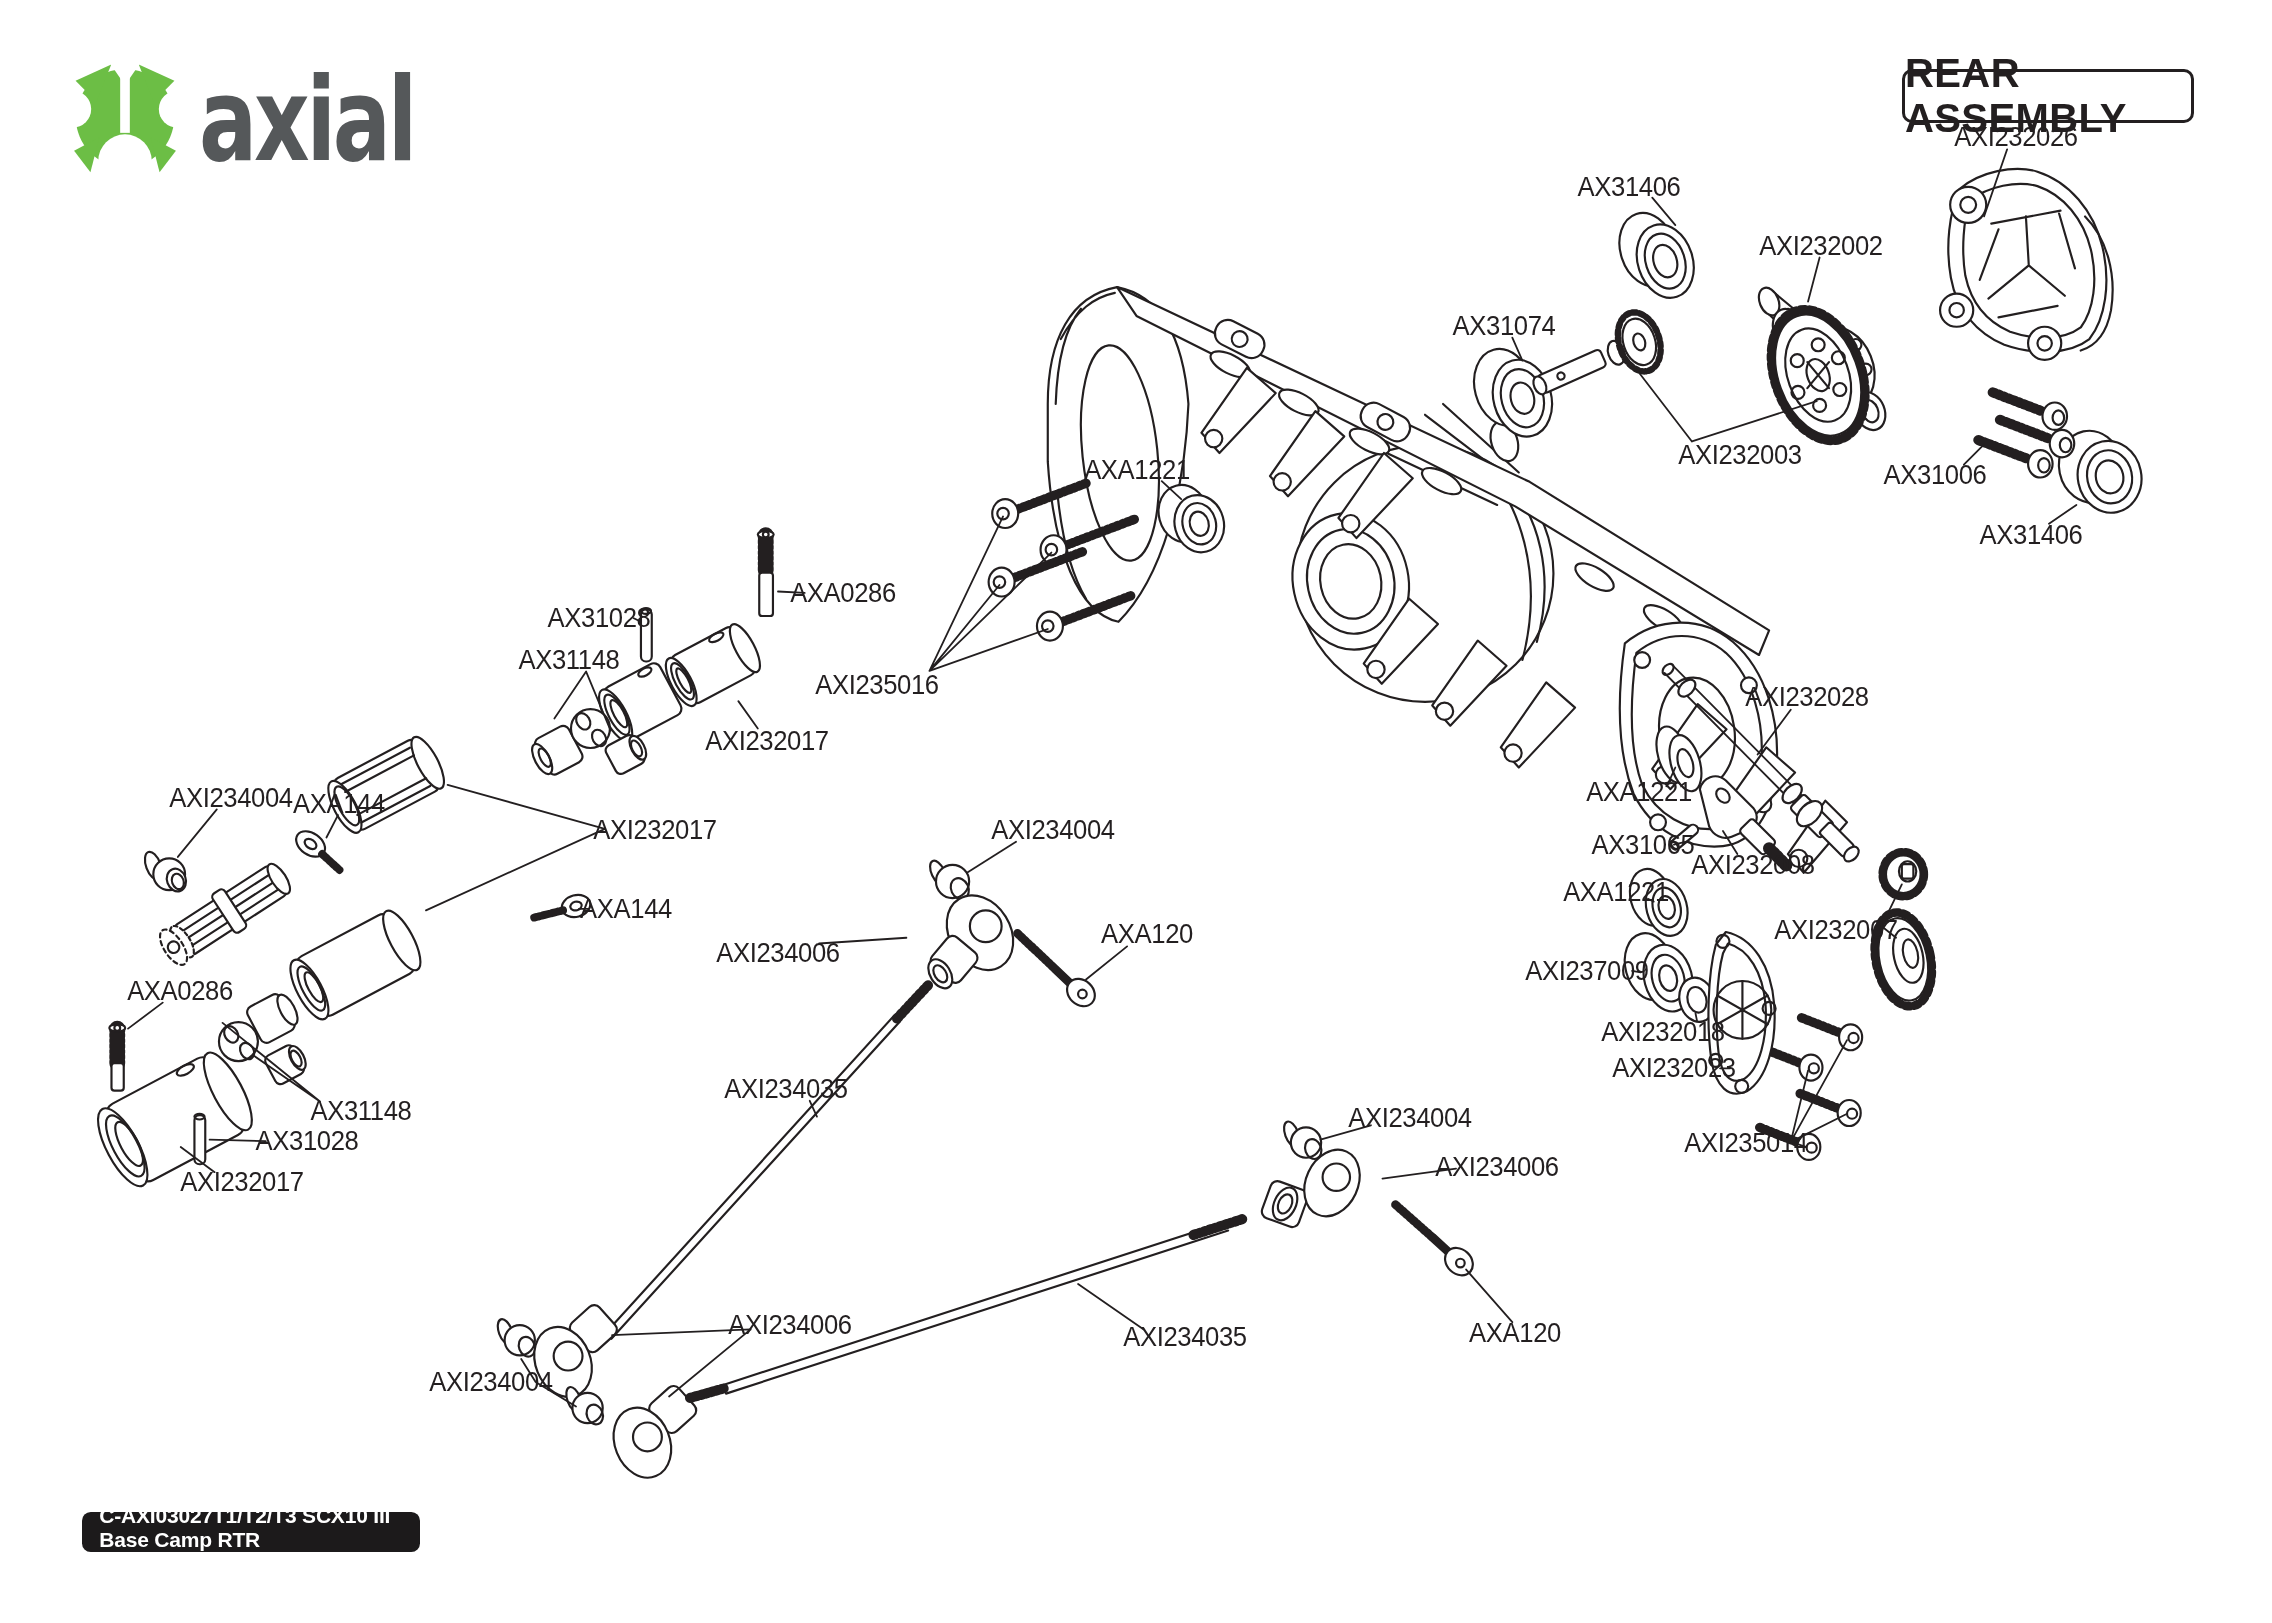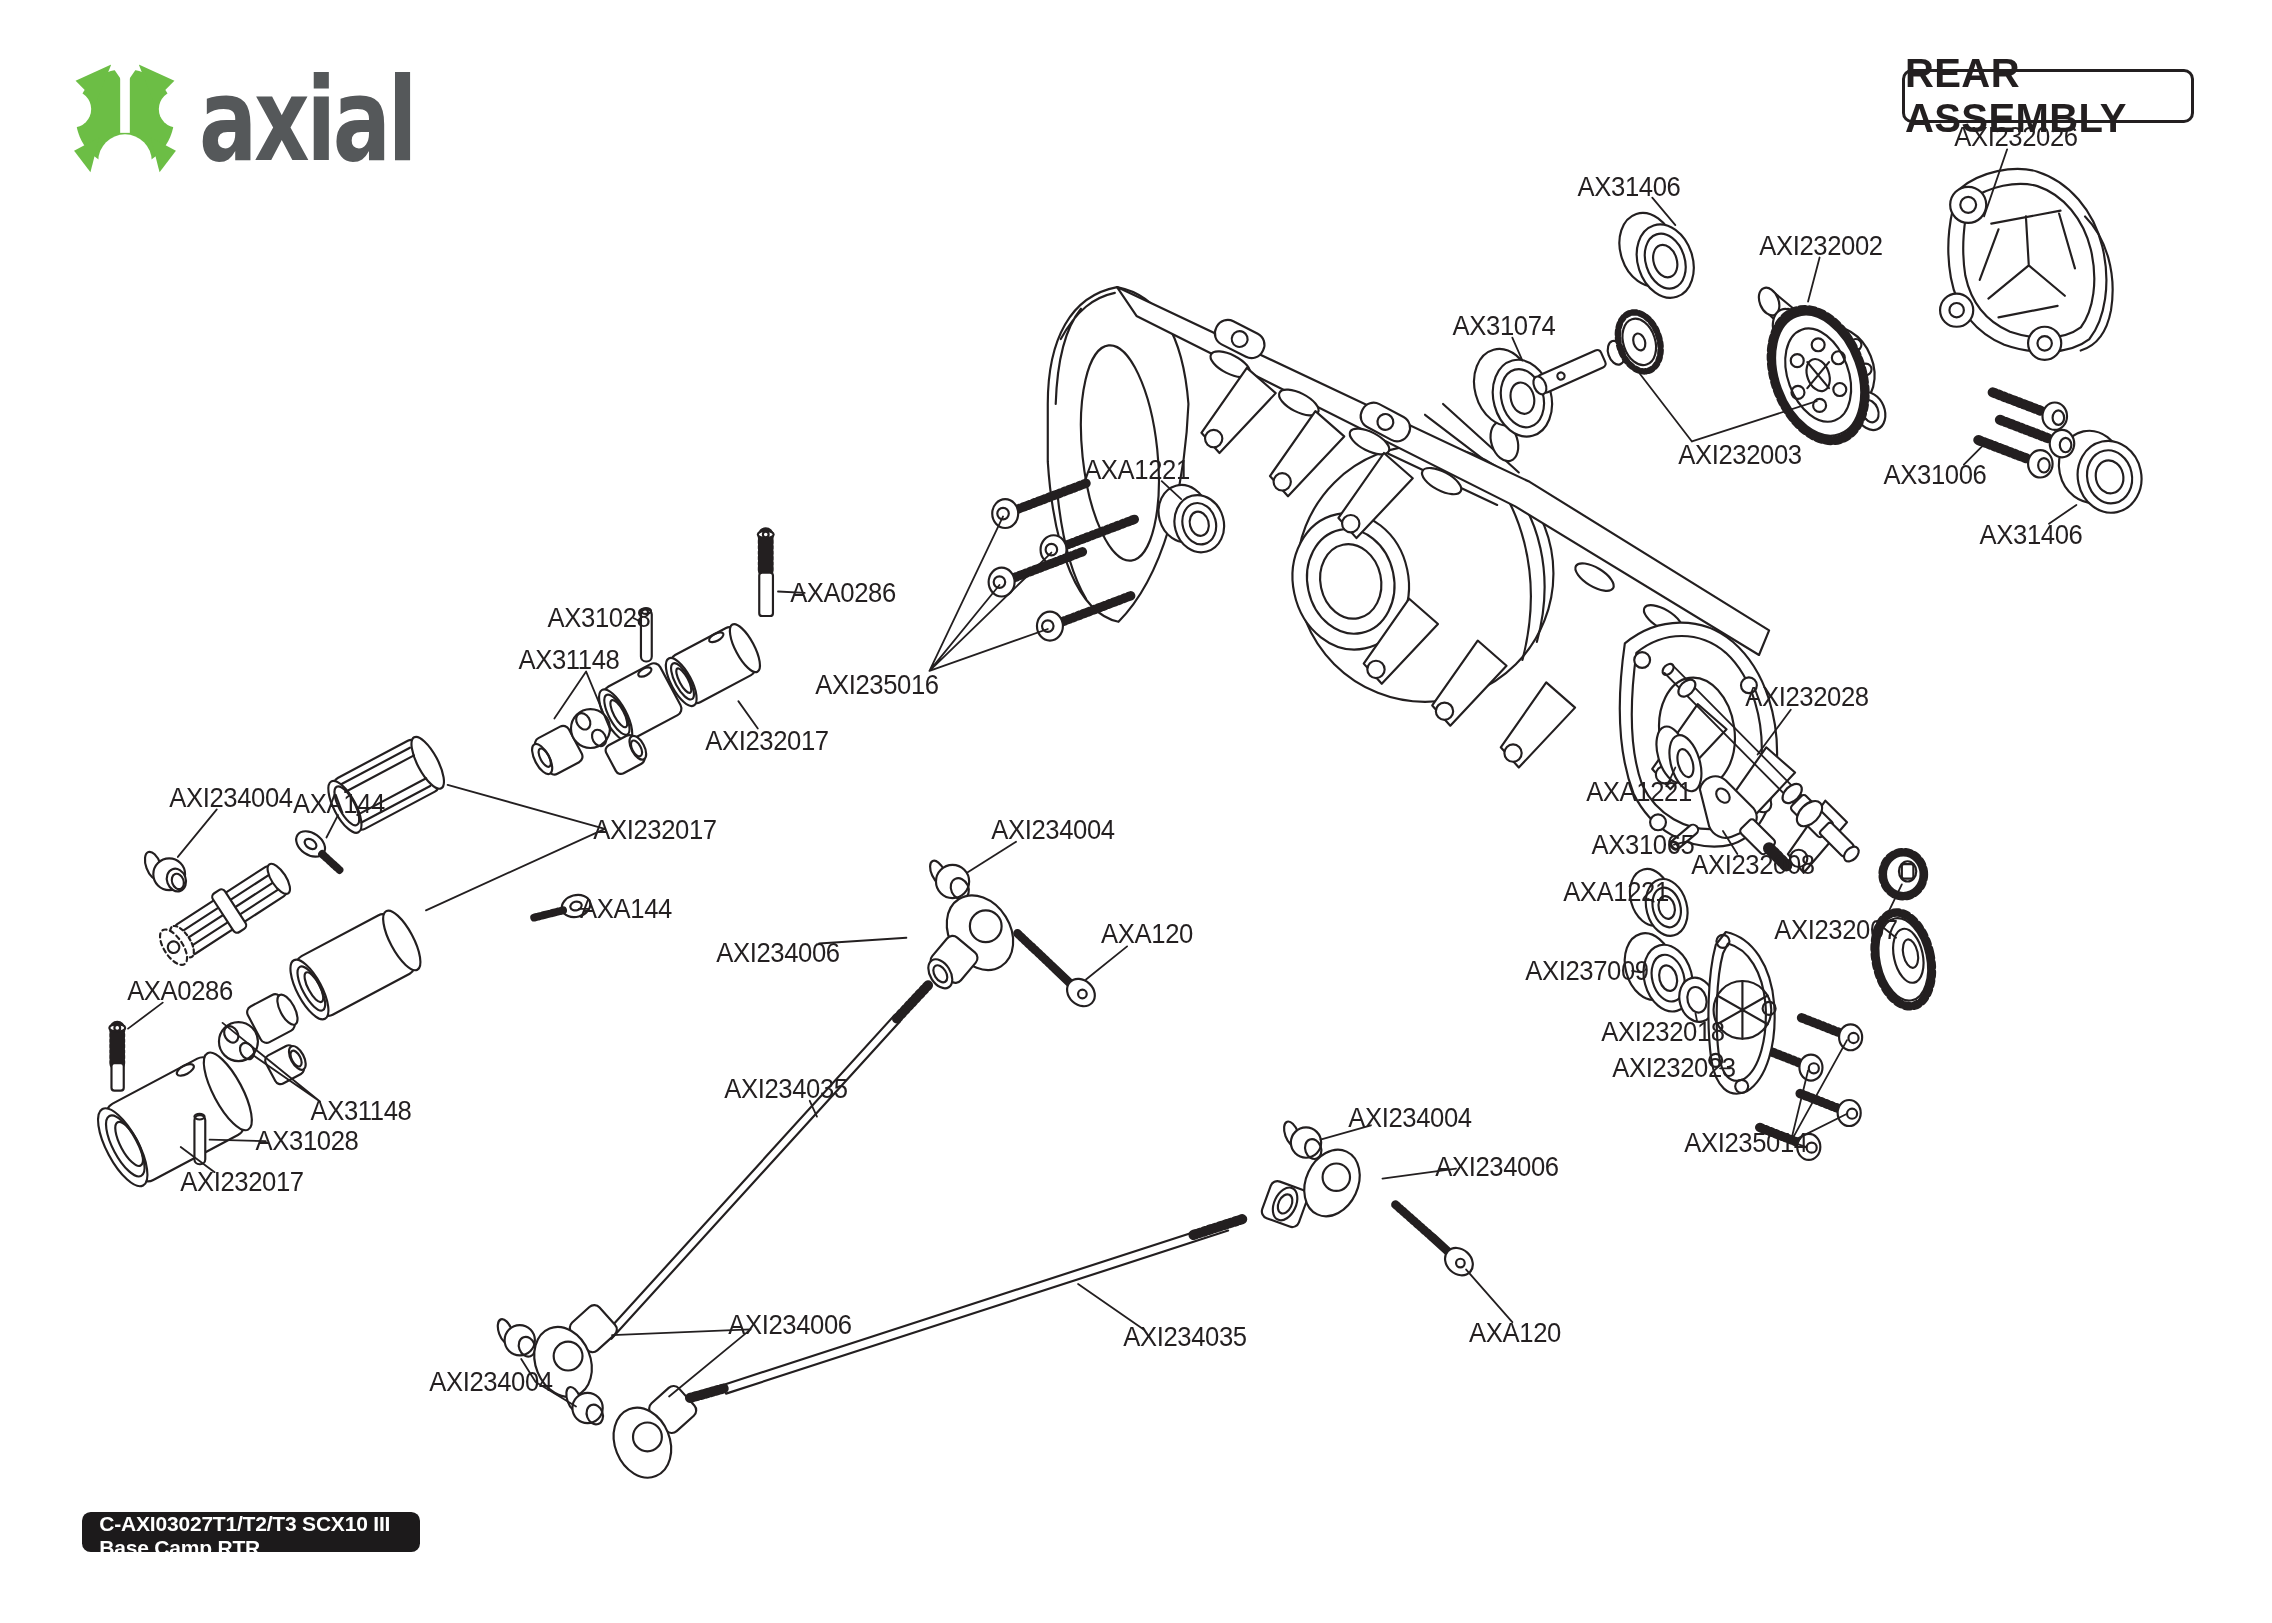--- a/index.html
+++ b/index.html
@@ -4,21 +4,21 @@
 <style>
   html,body{margin:0;padding:0;background:#fff;}
   #stage{position:relative;width:2273px;height:1623px;background:#fff;overflow:hidden;
          font-family:"Liberation Sans",sans-serif;color:#231F20;}
   .part-label{position:absolute;transform:translate(-50%,-50%) scaleX(.95);
     font-size:27px;letter-spacing:-0.4px;white-space:nowrap;color:#231F20;}
   #title-box{position:absolute;left:1902px;top:69px;width:286px;height:48px;
     border:3.6px solid #231F20;border-radius:10px;display:flex;align-items:center;justify-content:center;}
   #title-box span{font-size:40px;font-weight:bold;letter-spacing:0.4px;}
   #footer-badge{position:absolute;left:82px;top:1512px;width:338px;height:40px;background:#1c1a1b;
-    border-radius:8.7px;display:flex;align-items:flex-start;}
+    border-radius:8.7px;display:flex;align-items:flex-end;}
   #footer-badge span{color:#fff;font-size:21px;font-weight:bold;padding-left:17.3px;letter-spacing:-0.2px;}
   #logo{position:absolute;left:71px;top:63px;display:flex;}
   #logo .word{font-size:115px;font-weight:bold;color:#55585A;letter-spacing:-4.3px;
     transform:scaleX(.75);transform-origin:left center;margin-left:20px;line-height:1;
     font-family:"DejaVu Sans",sans-serif;}
   .artsvg{position:absolute;left:0;top:0;}
 </style>
 </head>
 <body>
 

